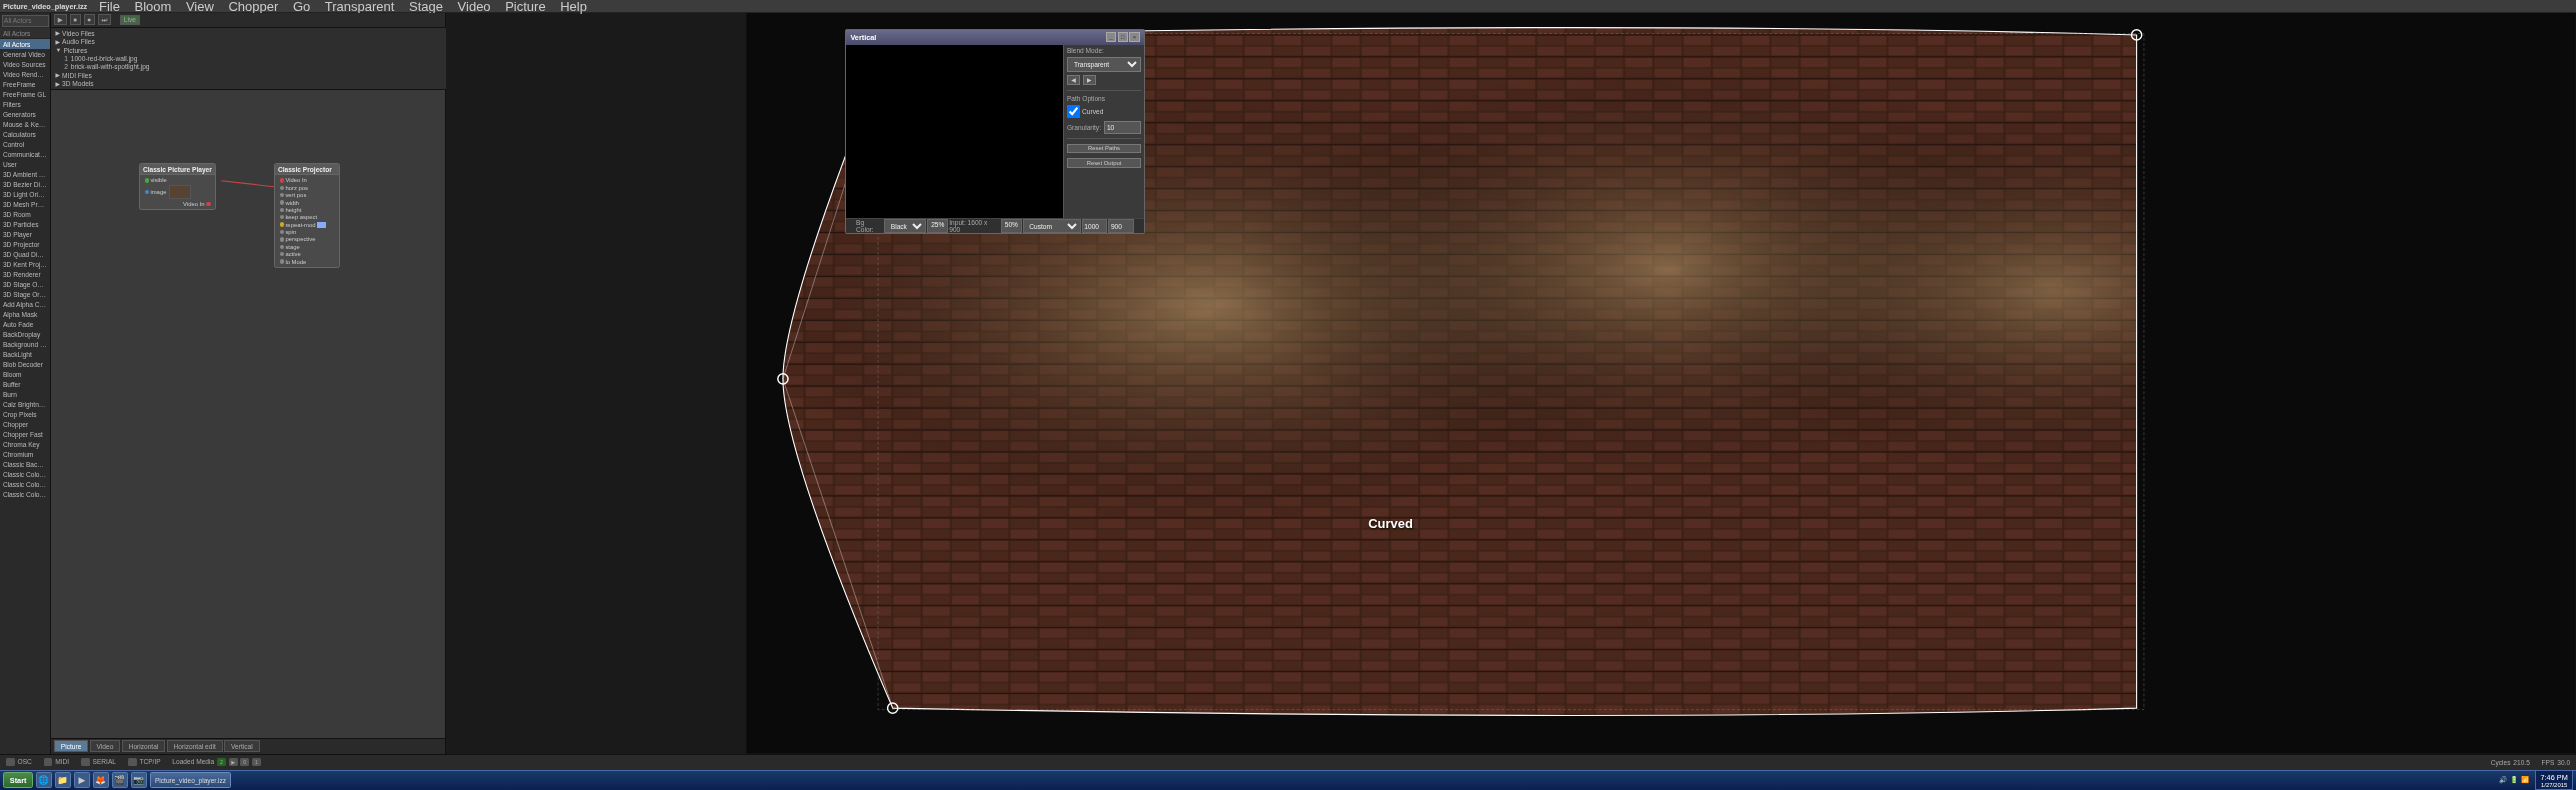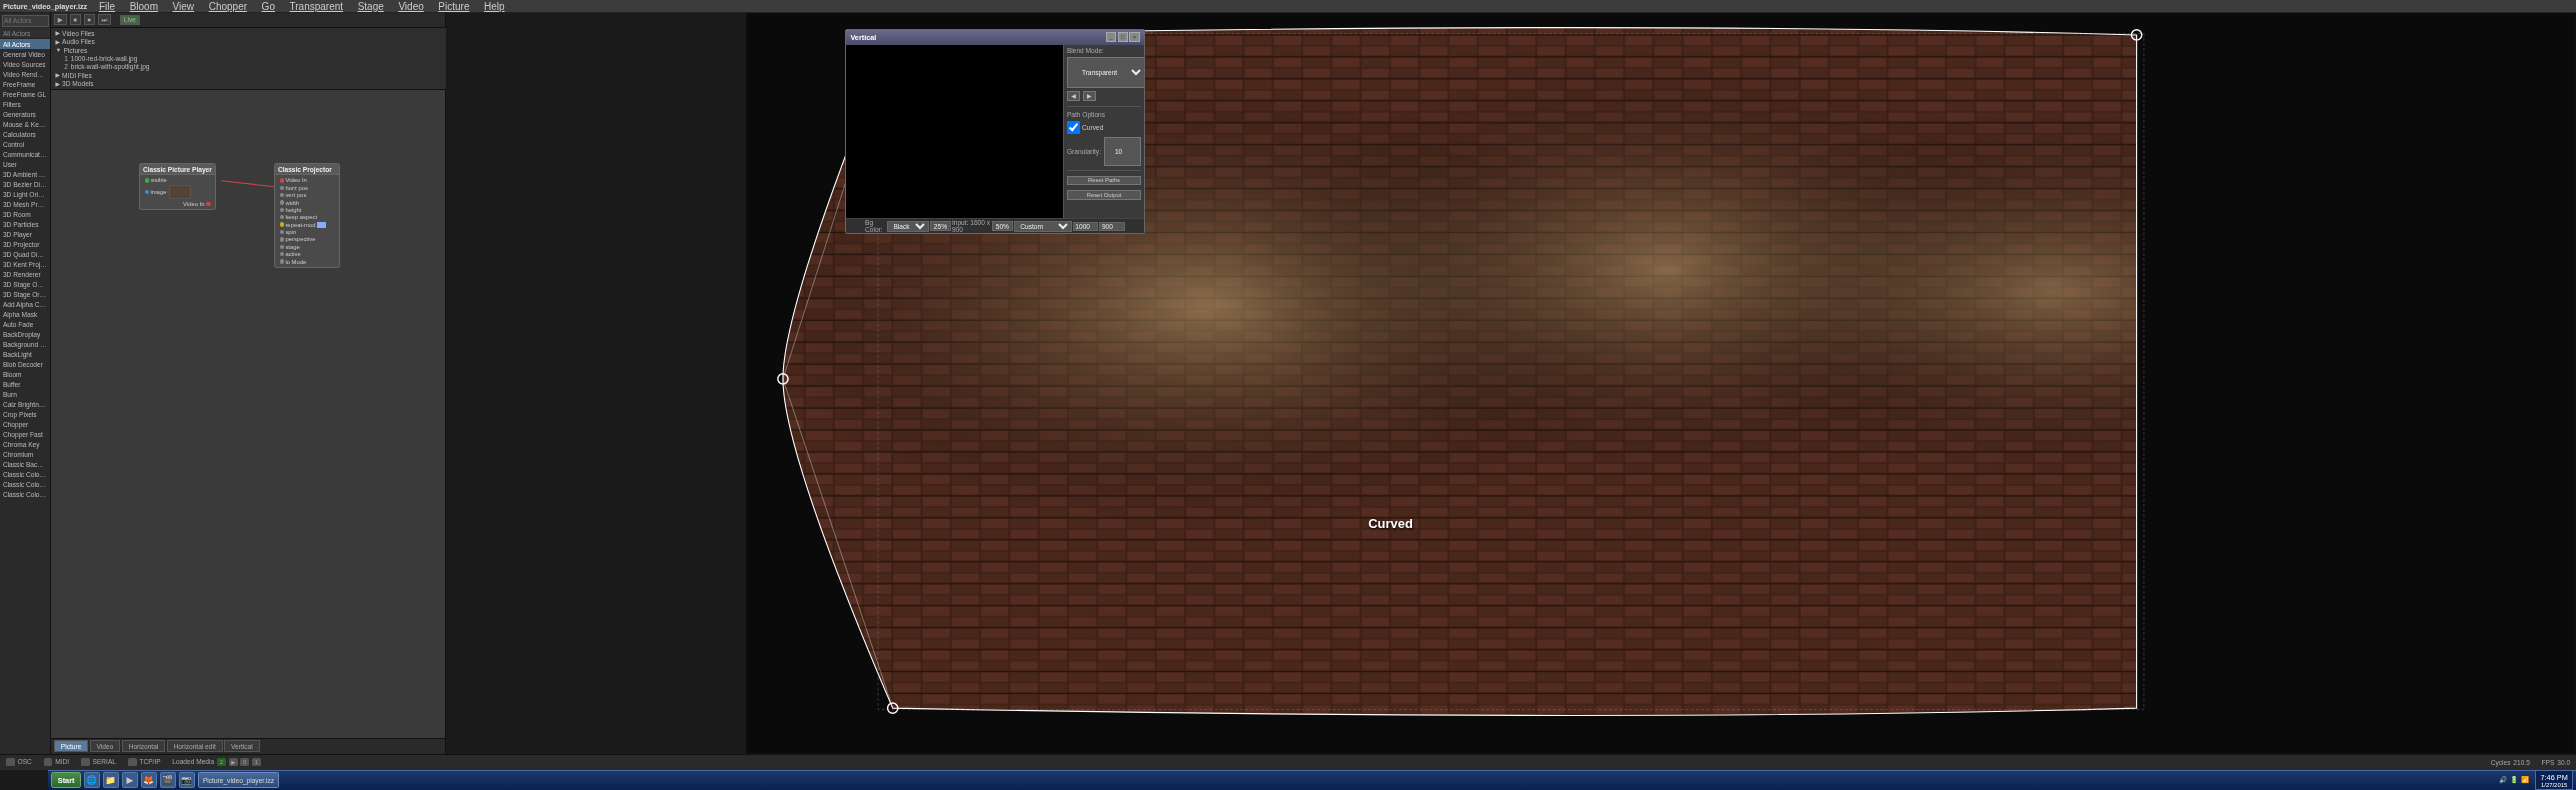--- a/index.html
+++ b/index.html
@@ -20,25 +20,24 @@
       height: 13px;
       background: #3c3c3c;
       display: flex;
       align-items: center;
       padding: 0 2.9px;
       gap: 8.8px;
       border-bottom: 0.7px solid #222;
       flex-shrink: 0;
     }
     .menu-item {
-      font-size: 10px;
+      font-size: 13px;
       color: #ccc;
       cursor: pointer;
       padding: 0 2.9px;
-      text-decoration: underline;
     }
 
     
     #main-area {
       display: flex;
       flex: 1;
       overflow: hidden;
     }
 
     
@@ -271,21 +270,21 @@
     }
     .control-label {
       font-size: 6.6px;
       color: #aaa;
     }
     .control-select {
       background: #555;
       border: 0.7px solid #777;
       color: #eee;
       font-size: 6.6px;
-      padding: 10px;
+      padding: 2px;
       flex: 1;
     }
     .control-btn {
       background: #555;
       border: 0.7px solid #777;
       color: #ccc;
       font-size: 5.9px;
       padding: 0.7px 2.9px;
       cursor: pointer;
     }
@@ -303,22 +302,21 @@
     }
     .section-divider {
       border-top: 0.7px solid #555;
       margin: 1.5px 0;
     }
     #izzymap-footer {
       height: 14.6px;
       background: #303030;
       border-top: 0.7px solid #444;
       display: flex;
-      align-items: center;
-      padding: 0 19px;
+      padding: 0 10px;
       gap: 1px;
       font-size: 6.6px;
       flex-shrink: 0;
     }
     .footer-label { color: #aaa; }
     .footer-select {
       background: #555;
       border: 0.7px solid #666;
       color: #eee;
       font-size: 6.6px;
@@ -374,21 +372,20 @@
     
     #taskbar {
       height: 20.5px;
       background: linear-gradient(to bottom, #1a3a6a, #0a2050);
       display: flex;
       align-items: center;
       padding: 0 2.9px;
       gap: 2.9px;
       flex-shrink: 0;
       border-top: 1.5px solid #4a6aaa;
-      margin-left: 48px;
     }
     #start-btn {
       background: linear-gradient(to bottom, #4a8a4a, #2a6a2a);
       border: 0.7px solid #6aaa6a;
       color: #fff;
       font-size: 7.3px;
       font-weight: bold;
       padding: 1.5px 5.9px;
       cursor: pointer;
       border-radius: 2.2px;

